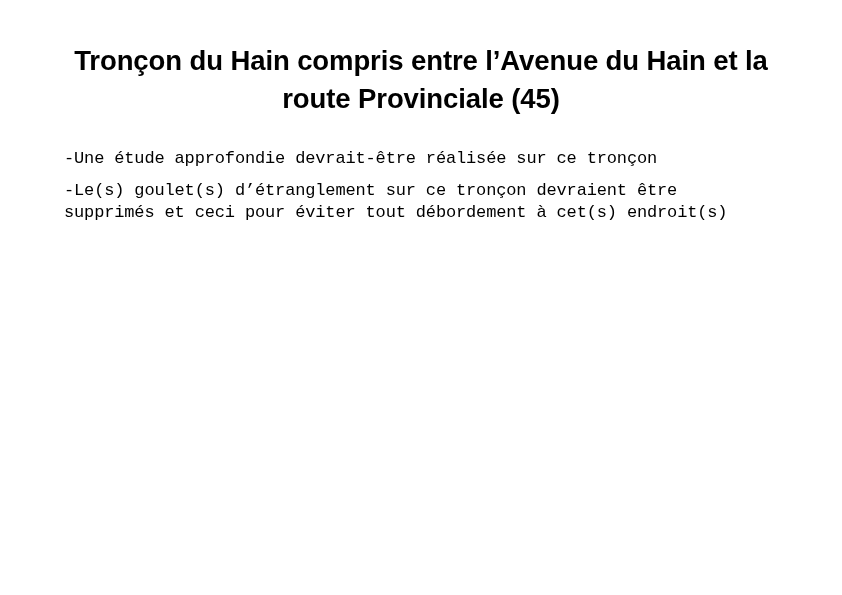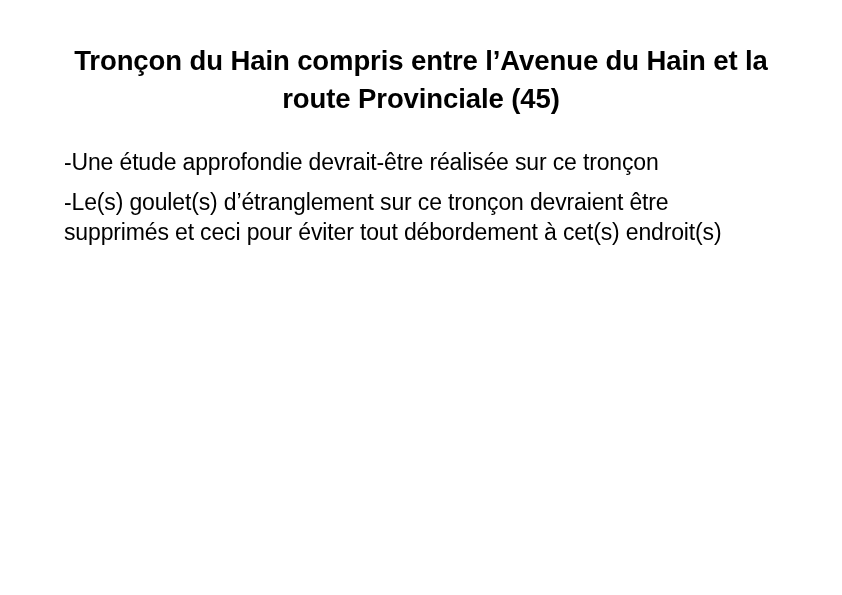--- a/index.html
+++ b/index.html
@@ -31,25 +31,26 @@
     line-height: 1.38;
     letter-spacing: -0.1px;
   }
   .slide-body {
     position: absolute;
     top: 148px;
     left: 64px;
     width: 712px;
   }
   .bullet {
-    font-size: 23px;
+    font-size: 17px;
     line-height: 1.30;
     margin: 0 0 10px 0;
     text-indent: 0;
     letter-spacing: -0.15px;
+    font-family: Liberation Mono, monospace;
   }
   .bullet:last-child {
     margin-bottom: 16px;
   }
 </style>
 </head>
 <body>
 
 <div class="slide">
 

